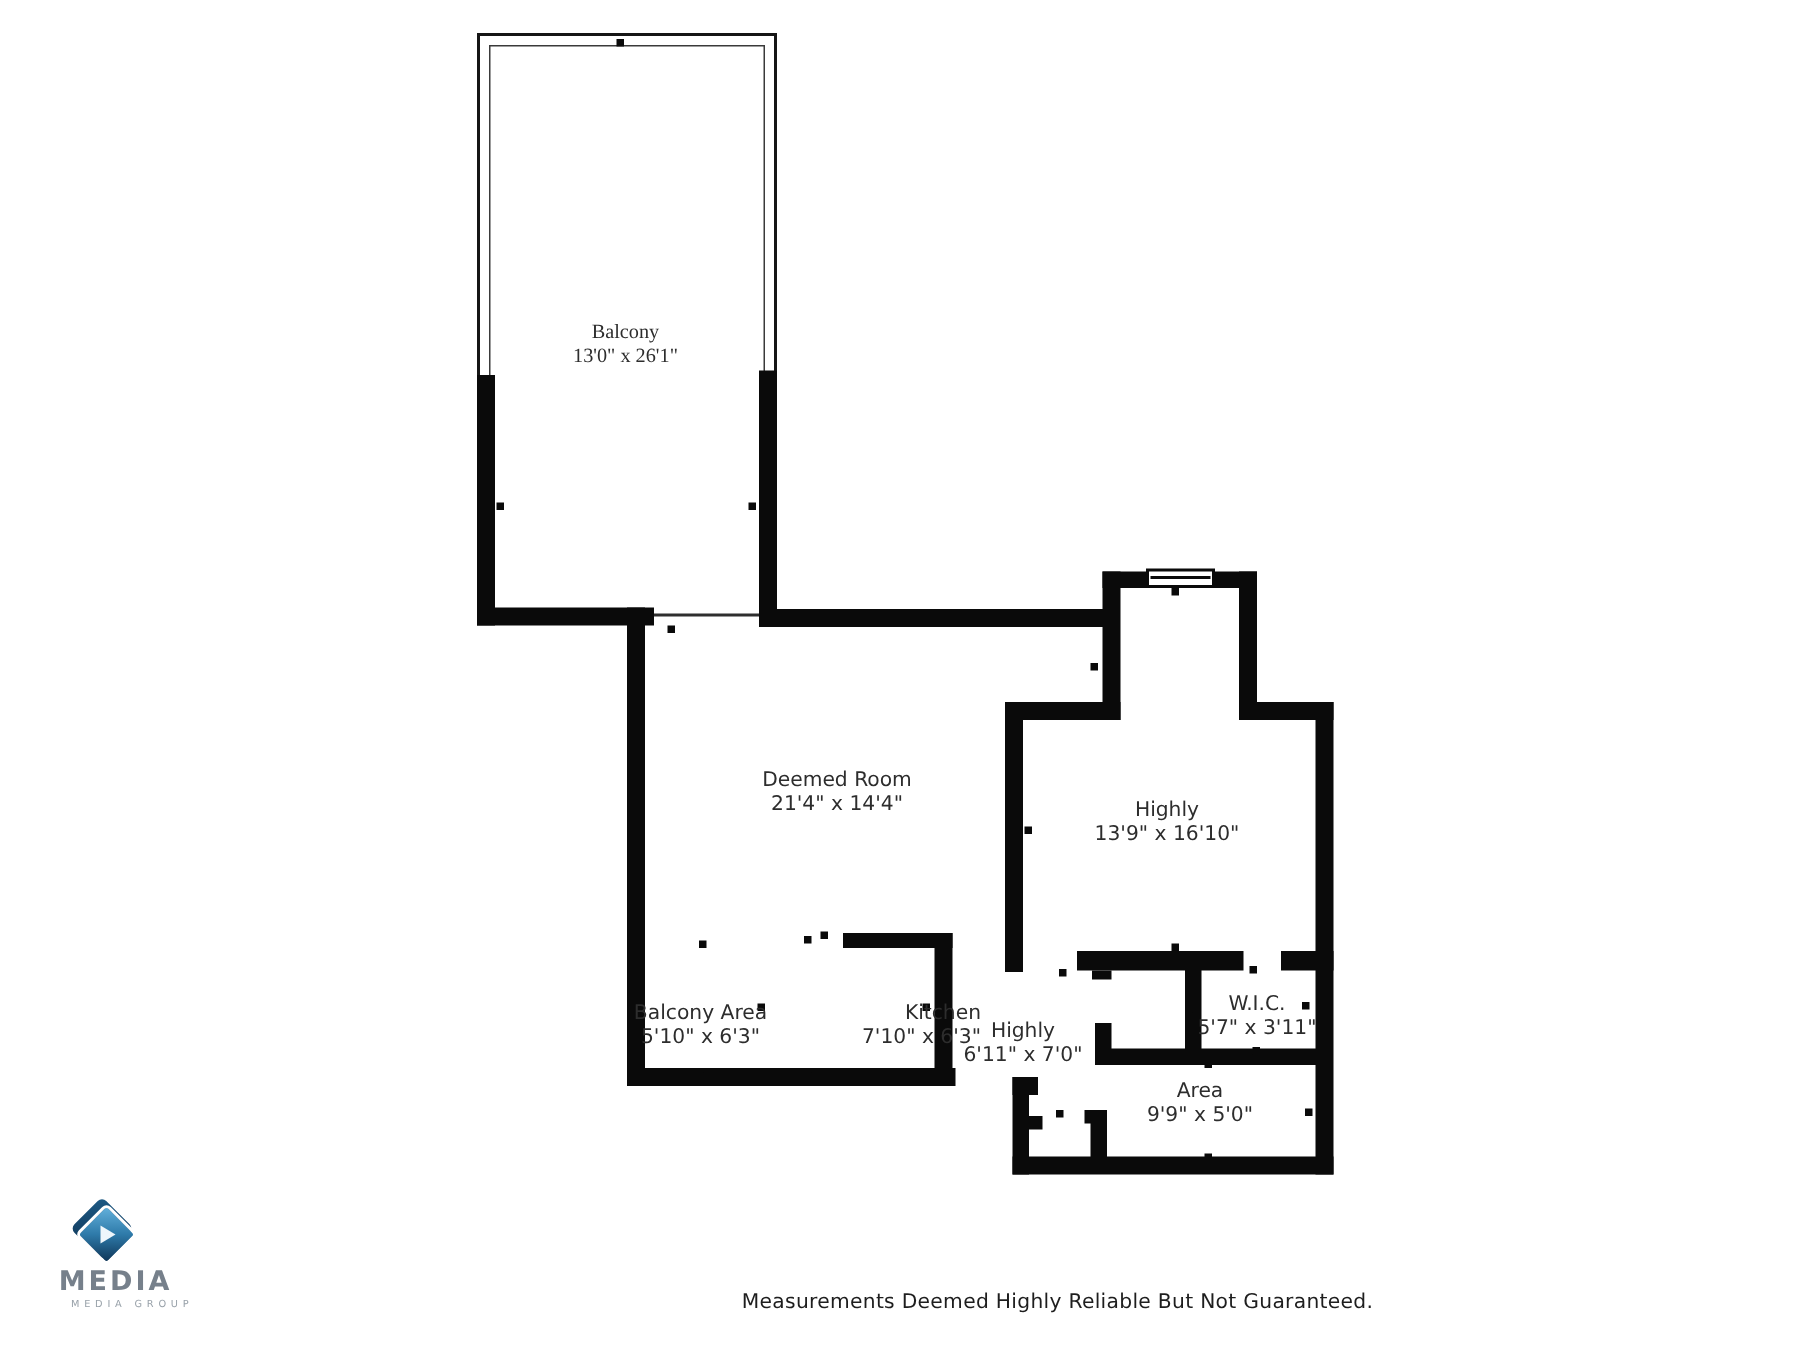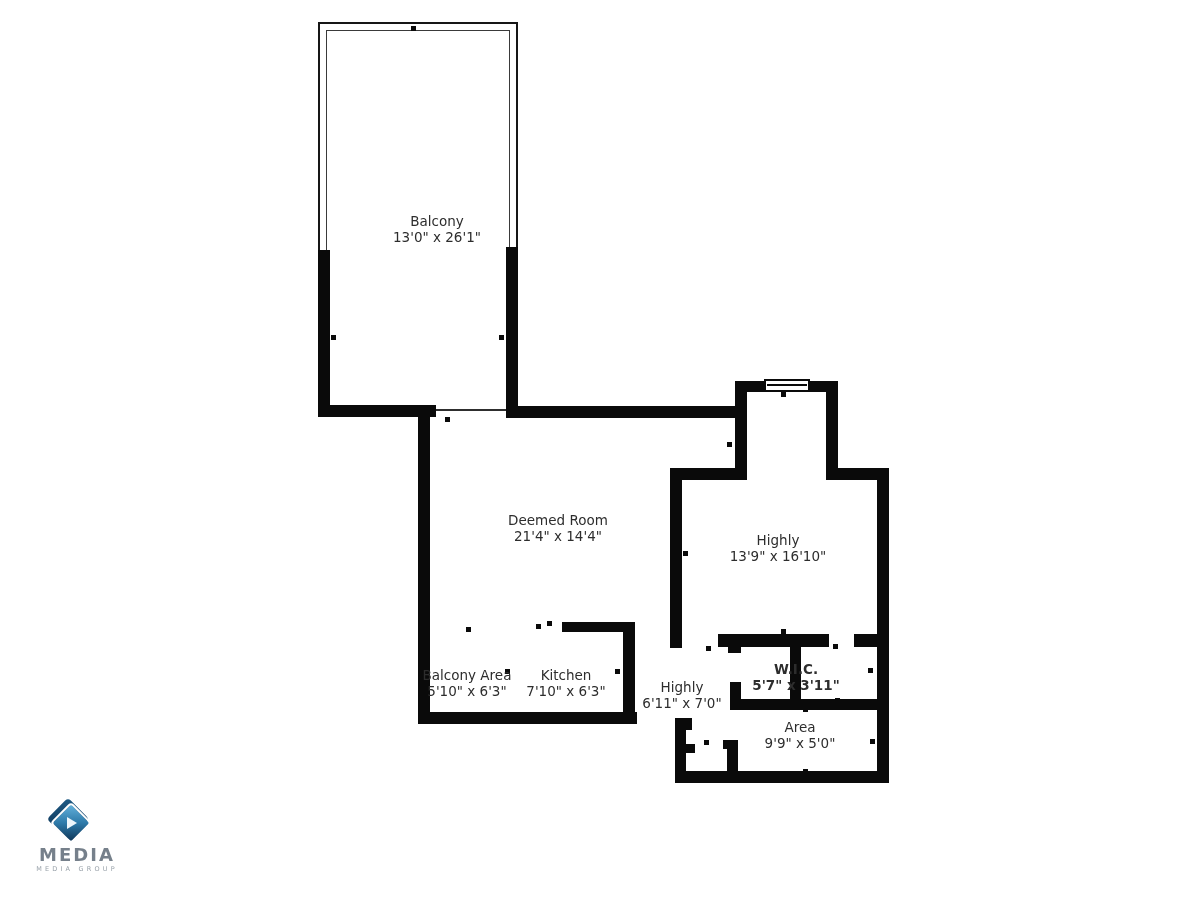--- a/index.html
+++ b/index.html
@@ -10,42 +10,42 @@
   .rail-outer{position:absolute;left:318px;top:22px;width:200px;height:230px;
               border:2px solid #161616;border-bottom:none;box-sizing:border-box;}
   .rail-inner{position:absolute;left:326px;top:30px;width:184px;height:222px;
               border:1px solid #3a3a3a;border-bottom:none;box-sizing:border-box;}
   .slider-line{position:absolute;left:436px;top:409px;width:70px;height:2px;background:#2e2e2e;}
   .window-frame{position:absolute;left:764px;top:379px;width:46px;height:13px;background:#fff;
                 border:2px solid #0a0a0a;box-sizing:border-box;}
   .window-line{position:absolute;left:767px;top:384px;width:40px;height:2px;background:#0a0a0a;}
   .room-label{position:absolute;width:120px;text-align:center;color:var(--label-text,#2d2d2d);
               font-size:13.5px;line-height:16px;}
-  .lbl-balcony{left:377px;top:213px;}
+  .lbl-balcony{left:357px;top:213px;font-family:Liberation Serif, serif;}
   .lbl-living{left:498px;top:512px;}
   .lbl-bedroom{left:718px;top:532px;}
   .lbl-dining{left:407px;top:667px;}
-  .lbl-kitchen{left:506px;top:667px;}
+  .lbl-kitchen{left:534px;top:667px;text-align:right;}
   .lbl-foyer{left:622px;top:679px;}
-  .lbl-wic{left:736px;top:661px;font-weight:bold;}
+  .lbl-wic{left:778px;top:661px;}
   .lbl-bath{left:740px;top:719px;}
   .disclaimer{position:absolute;left:455px;top:860px;width:500px;text-align:center;
               color:#1e1e1e;font-size:13.5px;letter-spacing:.2px;}
   .logo{position:absolute;left:25px;top:796px;width:104px;height:86px;}
   .logo-diamond{position:absolute;left:22px;top:4px;width:46px;height:46px;}
   .ld-back{position:absolute;left:6px;top:4px;width:30px;height:30px;transform:rotate(45deg);
            background:linear-gradient(135deg,#1d5a85,#0c2e4d);border-radius:4px;}
   .ld-front{position:absolute;left:9px;top:8px;width:30px;height:30px;transform:rotate(45deg);
             background:linear-gradient(135deg,var(--logo-blue-light,#63b1dc) 0%,#2e7aa9 50%,var(--logo-blue-dark,#0e3557) 100%);
             border:2px solid #ffffff;border-radius:4px;box-sizing:border-box;}
   .ld-play{position:absolute;left:20px;top:17px;width:0;height:0;
            border-left:10px solid #eef6fb;border-top:6px solid transparent;border-bottom:6px solid transparent;}
   .logo-name{position:absolute;left:0;top:50px;width:104px;text-align:center;font-size:18px;
              font-weight:bold;letter-spacing:2px;color:var(--logo-text,#76808b);line-height:18px;}
-  .logo-sub{position:absolute;left:0;top:69px;width:104px;text-align:center;font-size:6.5px;
+  .logo-sub{position:absolute;left:0;top:69px;width:104px;text-align:right;font-size:6.5px;
             letter-spacing:3.2px;color:var(--logo-subtext,#98a1a9);line-height:8px;}
 </style>
 </head>
 <body>
 
 <div class="canvas">
 
   <div class="rail-outer"></div>
   <div class="rail-inner"></div>
 
@@ -144,14 +144,15 @@
   <div class="logo">
     <div class="logo-diamond">
       <div class="ld-back"></div>
       <div class="ld-front"></div>
       <div class="ld-play"></div>
     </div>
     <div class="logo-name">MEDIA</div>
     <div class="logo-sub">MEDIA GROUP</div>
   </div>
 
+  <div class="disclaimer">Measurements Deemed Highly Reliable But Not Guaranteed.</div>
 
 </div>
 
 </body></html>

